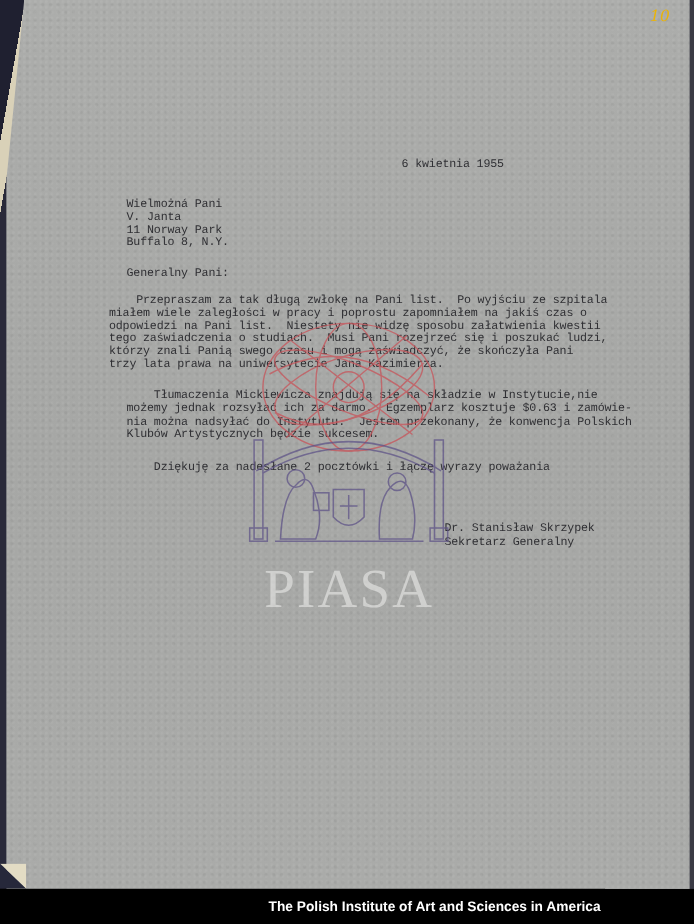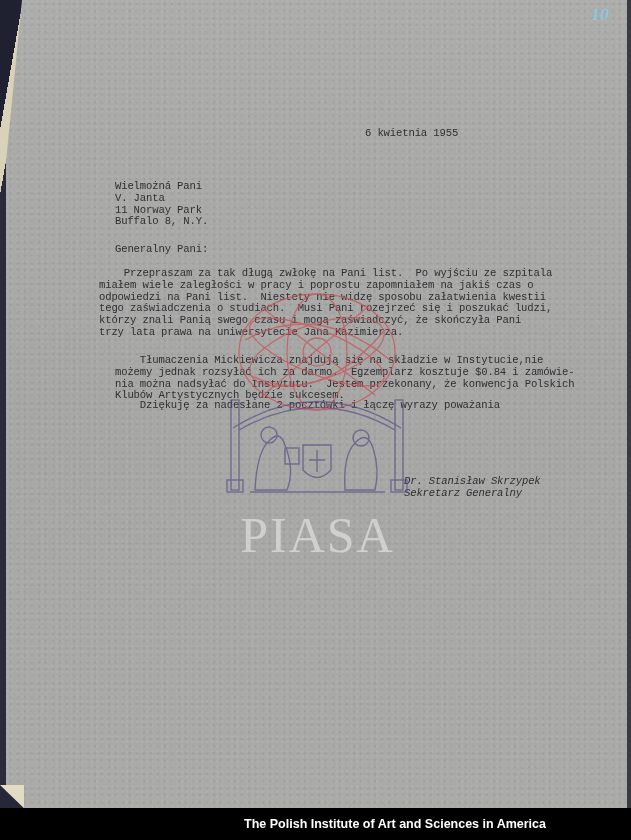--- a/index.html
+++ b/index.html
@@ -36,33 +36,33 @@
     background: #26283a;
     clip-path: polygon(0 0, 100% 100%, 0 100%);
   }
   .right-edge {
     position: absolute; right: 0; top: 0; width: 4px; height: 808px;
     background: #3a3a44;
   }
   .page-number {
     position: absolute; left: 591px; top: 7px;
     font-family: "DejaVu Serif", serif; font-style: italic; font-size: 14px;
-    color: #7dd3fc;
+    color: #eab308;
   }
   .type {
     position: absolute; font-size: 10.6px; line-height: 11.8px; color: #2f2f33;
     white-space: pre; letter-spacing: -0.15px;
   }
-  .date { left: 365px; top: 128px; }
+  .date { left: 365px; top: 145px; }
   .address { left: 115px; top: 181px; font-family: Liberation Mono, monospace; }
   .salutation { left: 115px; top: 244px; }
   .para1 { left: 99px; top: 268px; }
   .para2 { left: 115px; top: 355px; }
-  .para3 { left: 115px; top: 400px; text-align: center; }
-  .signature { left: 404px; top: 476px; font-style: italic; }
+  .para3 { left: 115px; top: 420px; text-align: center; }
+  .signature { left: 404px; top: 476px; }
   .emblem {
     position: absolute; left: 225px; top: 280px; width: 185px; height: 220px;
     pointer-events: none;
   }
   .watermark {
     position: absolute; left: 0; top: 506px; width: 631px; text-align: center;
     font-family: "Liberation Serif", "DejaVu Serif", serif; font-size: 50px;
     letter-spacing: 2px; color: rgba(232,232,230,0.62);
     padding-left: 2px;
   }
@@ -94,21 +94,21 @@
 11 Norway Park
 Buffalo 8, N.Y.</div>
 <div class="type salutation">Generalny Pani:</div>
 <div class="type para1">    Przepraszam za tak długą zwłokę na Pani list.  Po wyjściu ze szpitala
 miałem wiele zaległości w pracy i poprostu zapomniałem na jakiś czas o
 odpowiedzi na Pani list.  Niestety nie widzę sposobu załatwienia kwestii
 tego zaświadczenia o studiach.  Musi Pani rozejrzeć się i poszukać ludzi,
 którzy znali Panią swego czasu i mogą zaświadczyć, że skończyła Pani
 trzy lata prawa na uniwersytecie Jana Kazimierza.</div>
 <div class="type para2">    Tłumaczenia Mickiewicza znajdują się na składzie w Instytucie,nie
-możemy jednak rozsyłać ich za darmo.  Egzemplarz kosztuje $0.84 i zamówie-
+możemy jednak rozsyłać ich za darmo.  Egzemplarz kosztuje $0.63 i zamówie-
 nia można nadsyłać do Instytutu.  Jestem przekonany, że konwencja Polskich
 Klubów Artystycznych będzie sukcesem.</div>
 <div class="type para3">    Dziękuję za nadesłane 2 pocztówki i łączę wyrazy poważania</div>
 
 <div class="type signature"><span>Dr. Stanisław Skrzypek</span>
 <span>Sekretarz Generalny</span></div>
 
 <svg class="emblem" viewBox="0 0 185 220">
   <g fill="none" stroke="#c8545a" stroke-width="1.3" opacity="0.75">
     <ellipse cx="92" cy="72" rx="78" ry="58"></ellipse>

